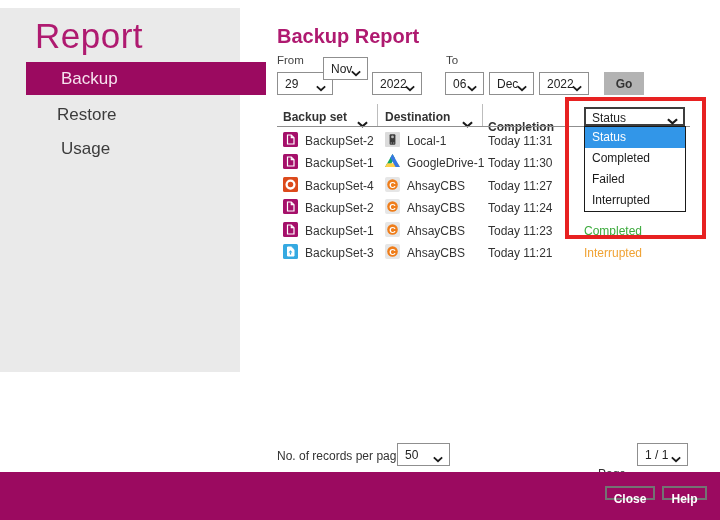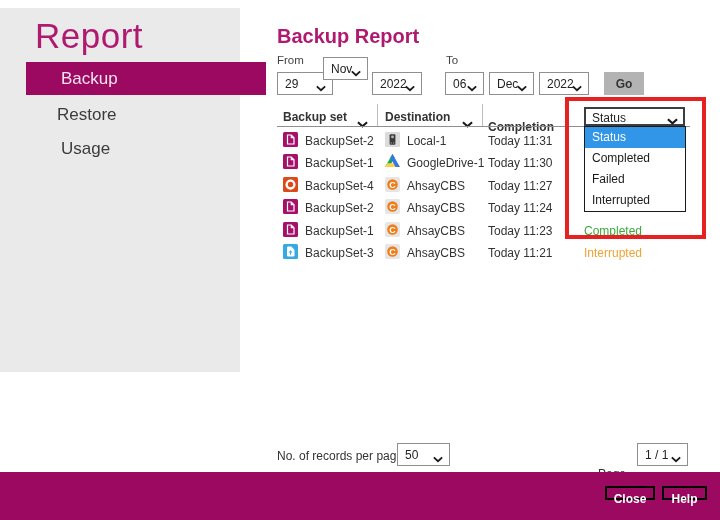--- a/index.html
+++ b/index.html
@@ -7,21 +7,21 @@
        font-family:"Liberation Sans","DejaVu Sans",sans-serif;color:#333;}
   
   .sidebar{position:absolute;left:0;top:8px;width:240px;height:364px;background:#EAEAEA;}
   .sidebar-title{position:absolute;left:35px;top:8px;font-size:35px;font-weight:300;
        color:#AF1A70;letter-spacing:.5px;}
   .nav-item{position:absolute;left:0;width:240px;padding-left:35px;box-sizing:border-box;
        font-size:17px;color:#3C3C3C;cursor:default;margin-left:26px;}
   .nav-item.selected{background:#9B0A60;color:#F6E3EE;}
   
   .footer-bar{position:absolute;left:0;top:472px;width:720px;height:48px;background:#9B0A60;}
-  .footer-btn{position:absolute;top:486px;height:14px;border:2px solid #000000;background:transparent;
+  .footer-btn{position:absolute;top:486px;height:14px;border:2px solid #737373;background:transparent;
        color:#fff;font-size:12px;font-weight:600;text-align:center;line-height:20px;
        box-sizing:border-box;font-family:inherit;cursor:pointer;}
   
   .main-title{position:absolute;left:277px;top:25px;font-size:20px;font-weight:700;color:#AF1A70;}
   .flabel{position:absolute;font-size:11.5px;color:#444;}
   .sel{position:absolute;height:23px;border:1px solid #8F8F8F;background:#fff;box-sizing:border-box;
        font-size:12px;color:#222;cursor:pointer;}
   .sel .sel-txt{position:absolute;left:7px;top:4px;white-space:nowrap;}
   .sel .chev{position:absolute;right:6px;top:8px;}
   .go-btn{position:absolute;left:604px;top:72px;width:40px;height:23px;background:#B3B3B3;

